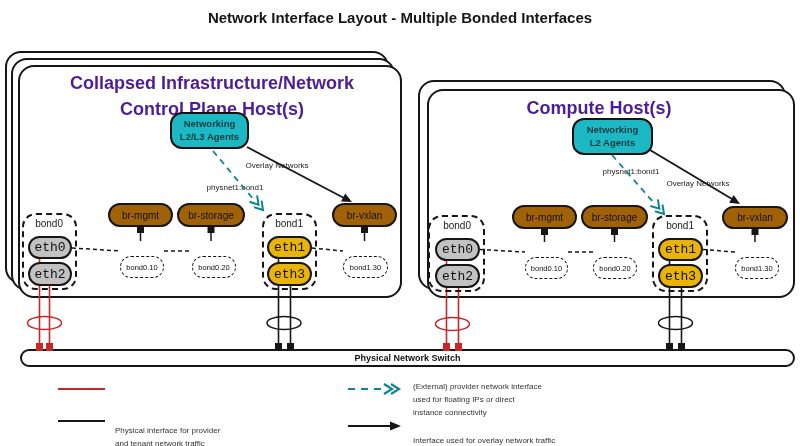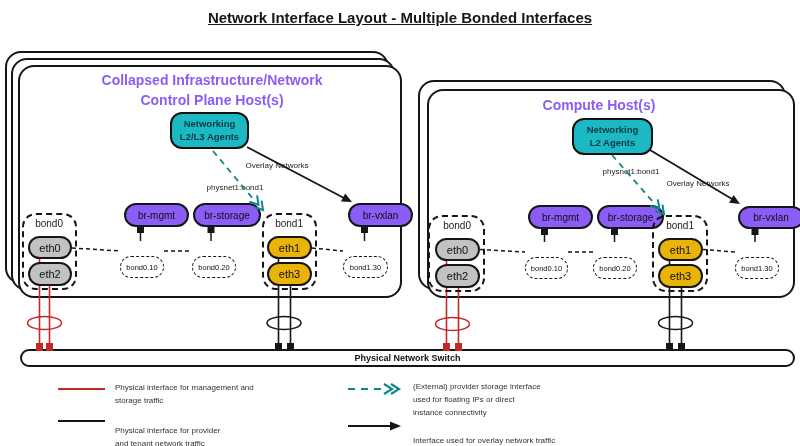--- a/index.html
+++ b/index.html
@@ -2,39 +2,39 @@
 <html><head>
 <meta charset="utf-8">
 <style>
   html,body{margin:0;padding:0;background:#fff;}
   #stage{position:relative;width:800px;height:446px;background:#ffffff;overflow:hidden;
          font-family:"Liberation Sans",sans-serif;color:#1a1a1a;}
   .abs{position:absolute;box-sizing:border-box;}
   .layer{position:absolute;inset:0;}
   svg.layer{pointer-events:none;}
   .host-outline{background:#ffffff;border:2px solid #161616;border-radius:16px;}
-  .host-title{font-size:14px;font-weight:bold;text-align:center;white-space:pre-line;line-height:1.45;color:#8b5cf6;}
+  .host-title{font-size:18px;font-weight:bold;text-align:center;white-space:pre-line;line-height:1.45;color:#4c1d95;}
   .agent-box{background:#1cb8c4;border:2px solid #111;border-radius:12px;display:flex;align-items:center;justify-content:center;
              text-align:center;font-size:9.5px;font-weight:bold;color:#0a3d41;white-space:pre-line;line-height:1.35;}
-  .pill{background:#8b5cf6;border:2px solid #161616;border-radius:12px;display:flex;align-items:center;justify-content:center;
-        font-size:10px;color:#111;margin-left:16px;}
+  .pill{background:#a16207;border:2px solid #161616;border-radius:12px;display:flex;align-items:center;justify-content:center;
+        font-size:10px;color:#111;}
   .eth{border:2px solid #161616;border-radius:12px;display:flex;align-items:center;justify-content:center;
-       font-size:11px;color:#111;}
+       font-size:13px;color:#111;font-family:Liberation Mono, monospace;}
   .eth.dark{background:#c2c2c2;}
   .eth.light{background:#eab308;}
   .bond-box{border:2px dashed #161616;border-radius:14px;background:transparent;}
   .bond-label{position:absolute;left:0;right:12px;top:3px;text-align:right;font-size:10px;color:#222;}
   .vlan{background:#fff;border:1.5px dashed #161616;border-radius:11px;display:flex;align-items:center;justify-content:center;
         font-size:7.5px;color:#111;margin-top:16px;}
   .small-label{font-size:8px;color:#222;text-align:center;}
   .switch-bar{background:#fff;border:2px solid #161616;border-radius:9px;display:flex;align-items:center;justify-content:center;
               font-size:9px;font-weight:bold;color:#111;}
   .legend-text{font-size:8px;line-height:13px;color:#333;white-space:pre-line;}
   .legend-swatch{height:2px;}
-  .page-title{width:100%;text-align:center;font-size:15px;font-weight:bold;color:#161616;text-decoration:underline;}
+  .page-title{width:100%;text-align:center;font-size:15px;font-weight:bold;color:#161616;}
 </style>
 </head>
 <body>
 
 <div id="stage">
 
   <div class="abs page-title" style="top:9px;left:0;">Network Interface Layout - Multiple Bonded Interfaces</div>
 
   <div class="layer">
     <div class="abs host-outline" style="left:5px;top:51px;width:384px;height:233px;"></div>
@@ -194,25 +194,23 @@
       <path d="M391,384 L399,389 L391,394" stroke="#0f858d" stroke-width="2.2" fill="none"></path>
     </g>
     <g>
       <line x1="348" y1="426" x2="391" y2="426" stroke="#161616" stroke-width="2.2"></line>
       <polygon points="401,426 390,421.5 390,430.5" fill="#161616"></polygon>
     </g>
   </svg>
 
   <div class="layer">
     <div class="abs legend-swatch" style="left:58px;top:388px;width:47px;background:#c62828;"></div>
-    <div class="abs legend-text" style="left:115px;top:381px;width:210px;">Physical interface for management and
-storage traffic</div>
     <div class="abs legend-swatch" style="left:58px;top:420px;width:47px;background:#161616;"></div>
     <div class="abs legend-text" style="left:115px;top:424px;width:210px;">Physical interface for provider
 and tenant network traffic</div>
-    <div class="abs legend-text" style="left:413px;top:380px;width:220px;">(External) provider storage interface
+    <div class="abs legend-text" style="left:413px;top:380px;width:220px;">(External) provider network interface
 used for floating IPs or direct
 instance connectivity</div>
     <div class="abs legend-text" style="left:413px;top:418px;width:220px;margin-top:16px;">Interface used for overlay network traffic
 (e.g. VXLAN, GENEVE, etc.)</div>
   </div>
 
 </div>
 
 </body></html>

